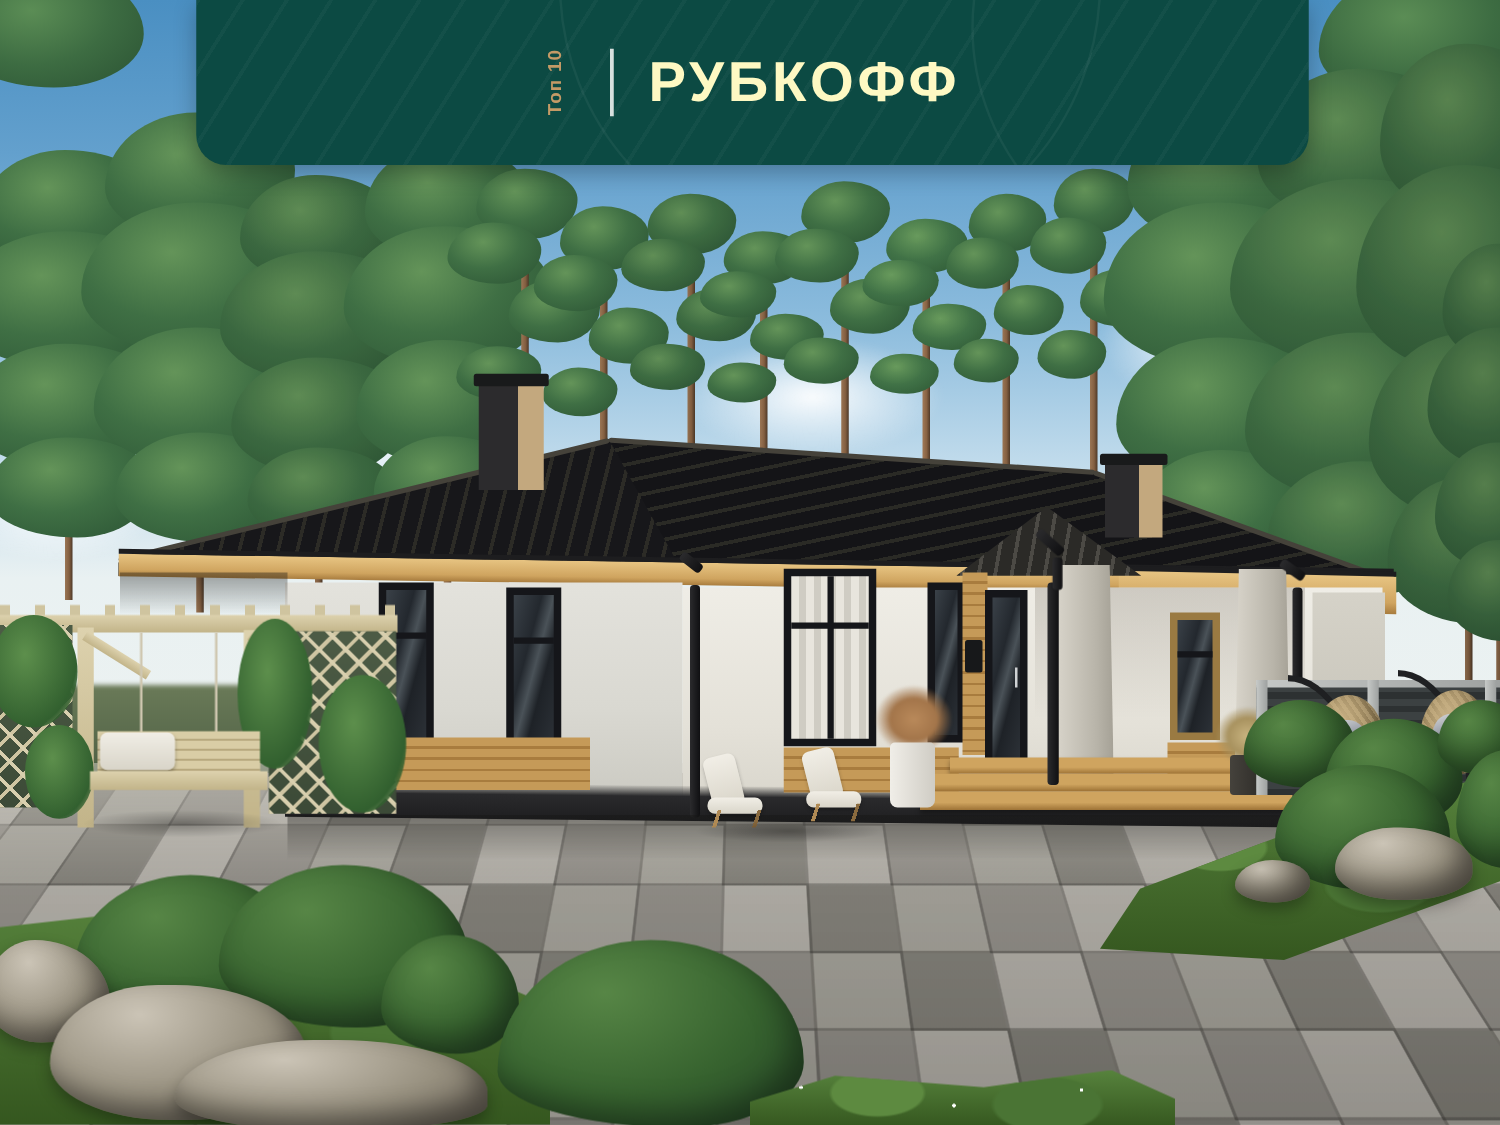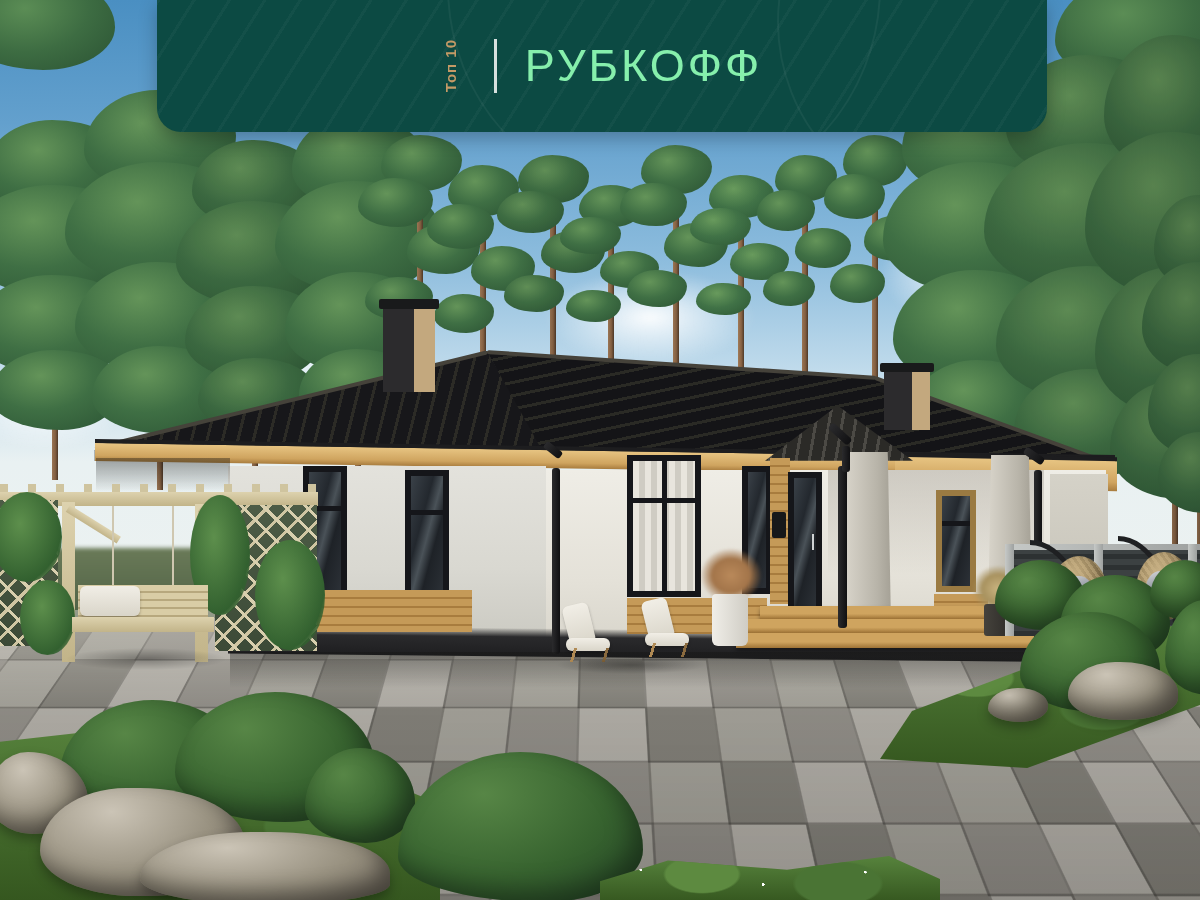--- a/index.html
+++ b/index.html
@@ -85,21 +85,21 @@
 
   
   #banner{left:157px;top:0;width:890px;height:132px;border-radius:0 0 24px 24px;background:#0c4a43;overflow:hidden;box-shadow:0 6px 18px rgba(0,0,0,.25);}
   #banner .deco{position:absolute;inset:0;background:repeating-linear-gradient(122deg,rgba(255,255,255,.03) 0 3px,transparent 3px 30px);}
   #banner .ring{position:absolute;border:2px solid rgba(255,255,255,.05);border-radius:50%;}
   .bcontent{position:absolute;inset:0;display:flex;align-items:center;justify-content:center;}
   .badge{writing-mode:vertical-rl;transform:rotate(180deg);font-size:15px;font-weight:bold;letter-spacing:1px;color:#c49a66;margin-right:7px;position:static !important;}
   .word{font-size:62px;color:#f5f7f5;letter-spacing:1px;position:static !important;}
   .code{font-size:64px;font-weight:bold;color:#dcb286;margin-left:18px;position:static !important;}
   .vdiv{width:3px;height:54px;background:#e9edeb;opacity:.92;margin:0 28px;position:static !important;}
-  .brand{font-size:45px;font-weight:400;color:#86efac;letter-spacing:3px;position:static !important;text-align:right;}
+  .brand{font-size:45px;font-weight:700;color:#fef9c3;letter-spacing:3px;position:static !important;text-align:right;}
 </style>
 </head>
 <body>
 
 <div id="stage">
   <div id="scene">
 
     <div class="sky"></div>
     <div class="cloud" style="left:120px;top:295px;width:300px;height:115px"></div>
     <div class="cloud" style="left:545px;top:270px;width:210px;height:95px"></div>

